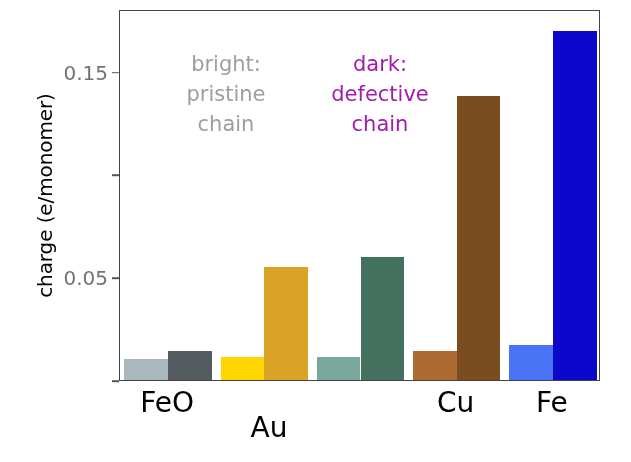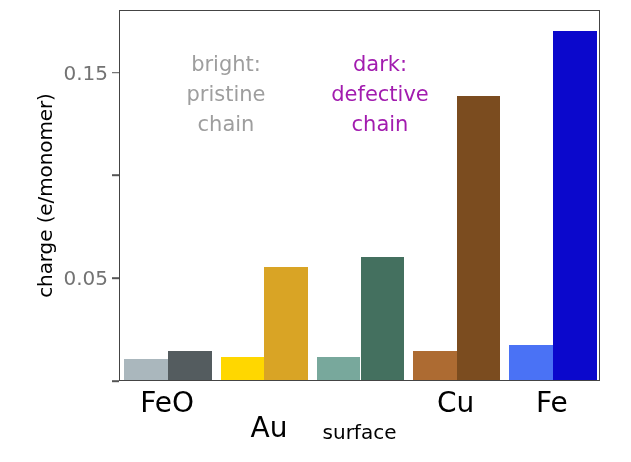--- a/index.html
+++ b/index.html
@@ -171,19 +171,18 @@
 chain</div>
     </div>
 
   <div id="xtick-labels">
       <div class="xtick-label" style="left: 48.1px;">FeO</div>
       <div class="xtick-label" style="left: 150px; margin-top: 25px;">Au</div>
       <div class="xtick-label" style="left: 336.7px;">Cu</div>
       <div class="xtick-label" style="left: 432.9px;">Fe</div>
     </div>
 
-  <div id="xlabel">surface</div>
 
 <div class="ytick-mark" style="top: 381px; background: rgb(85, 85, 85);"></div>
     <div class="ytick-mark" style="top: 278.23px; background: rgb(85, 85, 85);"></div>
     <div class="ytick-mark" style="top: 175.46px; background: rgb(85, 85, 85);"></div>
     <div class="ytick-mark" style="top: 72.6898px; background: rgb(85, 85, 85);"></div>
   </div>
 
 </body></html>

